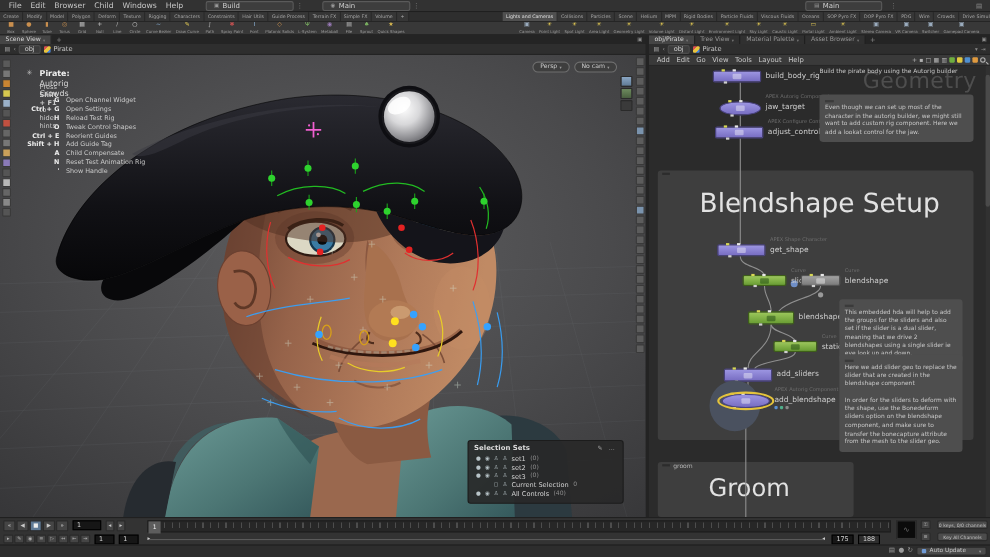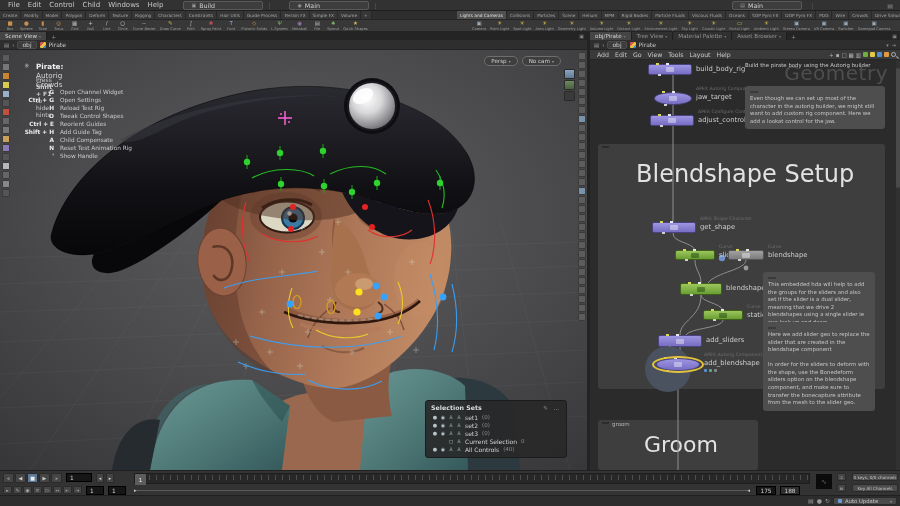--- a/index.html
+++ b/index.html
@@ -144,21 +144,21 @@
   #auto-update .dot{width:4px;height:4px;border-radius:1px;background:#6f9ad5;}
   #auto-update .carat{margin-left:auto;font-size:4px;color:#999;}
 </style>
 </head>
 <body>
 
 <div id="menubar">
   <span id="menu-items" style="display:flex;">
       <span class="menu-item">File</span>
       <span class="menu-item">Edit</span>
-      <span class="menu-item">Control</span>
+      <span class="menu-item">Browser</span>
       <span class="menu-item">Child</span>
       <span class="menu-item">Windows</span>
       <span class="menu-item">Help</span>
     </span>
   <span class="pill" style="margin-left:16px;min-width:80px;">
     <span class="ico">▣</span>
     <span>Build</span>
   </span>
   <span class="mb-dots">⋮</span>
   <span class="pill" style="margin-left:14px;min-width:80px;">
@@ -777,25 +777,25 @@
       <span class="nm-csq" style="background: rgb(227, 201, 63);"></span>
       <span class="nm-csq" style="background: rgb(79, 143, 208);"></span>
       <span class="nm-csq" style="background: rgb(224, 154, 63);"></span>
       <span class="mag"></span>
     </span>
 </div>
 
 <div id="net-canvas">
   <div id="watermark">Geometry</div>
   <div id="net-boxes">
-      <div class="netbox" style="left: 8px; top: 84px; width: 287px; height: 245px;">
+      <div class="netbox" style="left: 8px; top: 95px; width: 287px; height: 245px;">
         <span class="minim"></span>
         <div class="netbox-title" style="left: 38px; top: 16px; font-size: 24px;">Blendshape Setup</div>
       </div>
-      <div class="netbox" style="left: 8px; top: 360px; width: 160px; height: 50px; padding-left: 14px;">
+      <div class="netbox" style="left: 8px; top: 360px; width: 178px; height: 50px; padding-left: 14px;">
         <span class="minim"></span>
         <span class="netbox-header">groom</span>
         <div class="netbox-title" style="left: 46px; top: 12px; font-size: 22px;">Groom</div>
       </div>
     </div>
   <svg width="306" height="410" style="position:absolute;left:0;top:0;">
     <g stroke="#8f8f8f" stroke-width="1" fill="none">
       <path d="M83,15 V32"></path>
       <path d="M83,45 V55"></path>
       <path d="M83,66 V162"></path>

